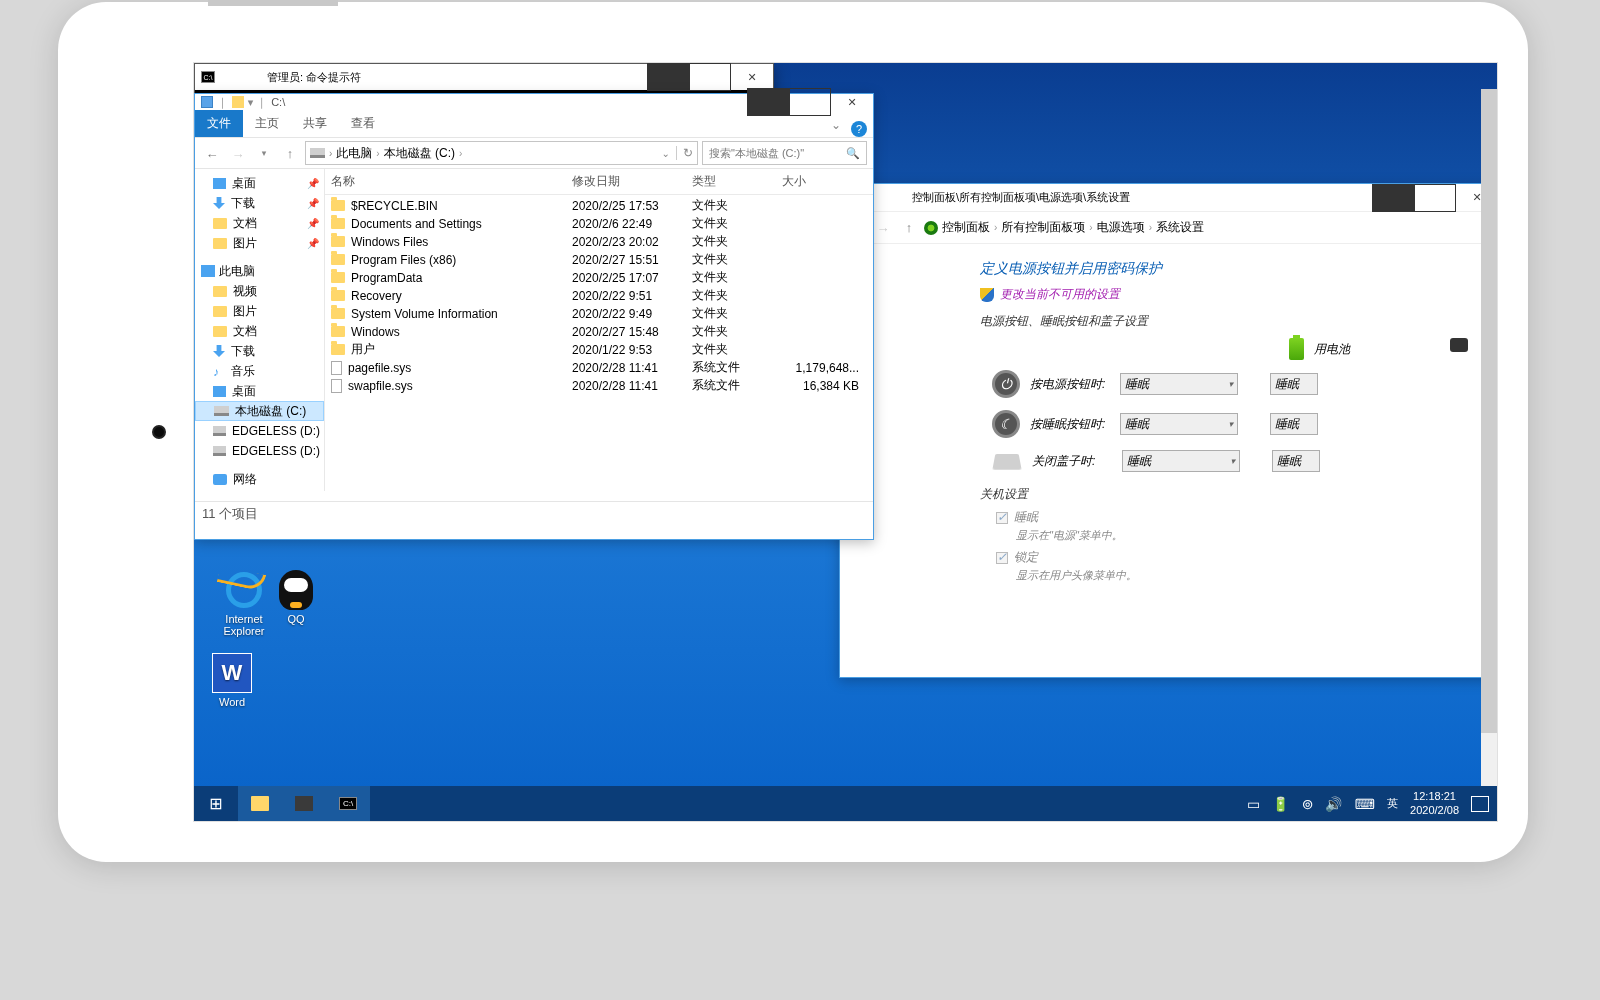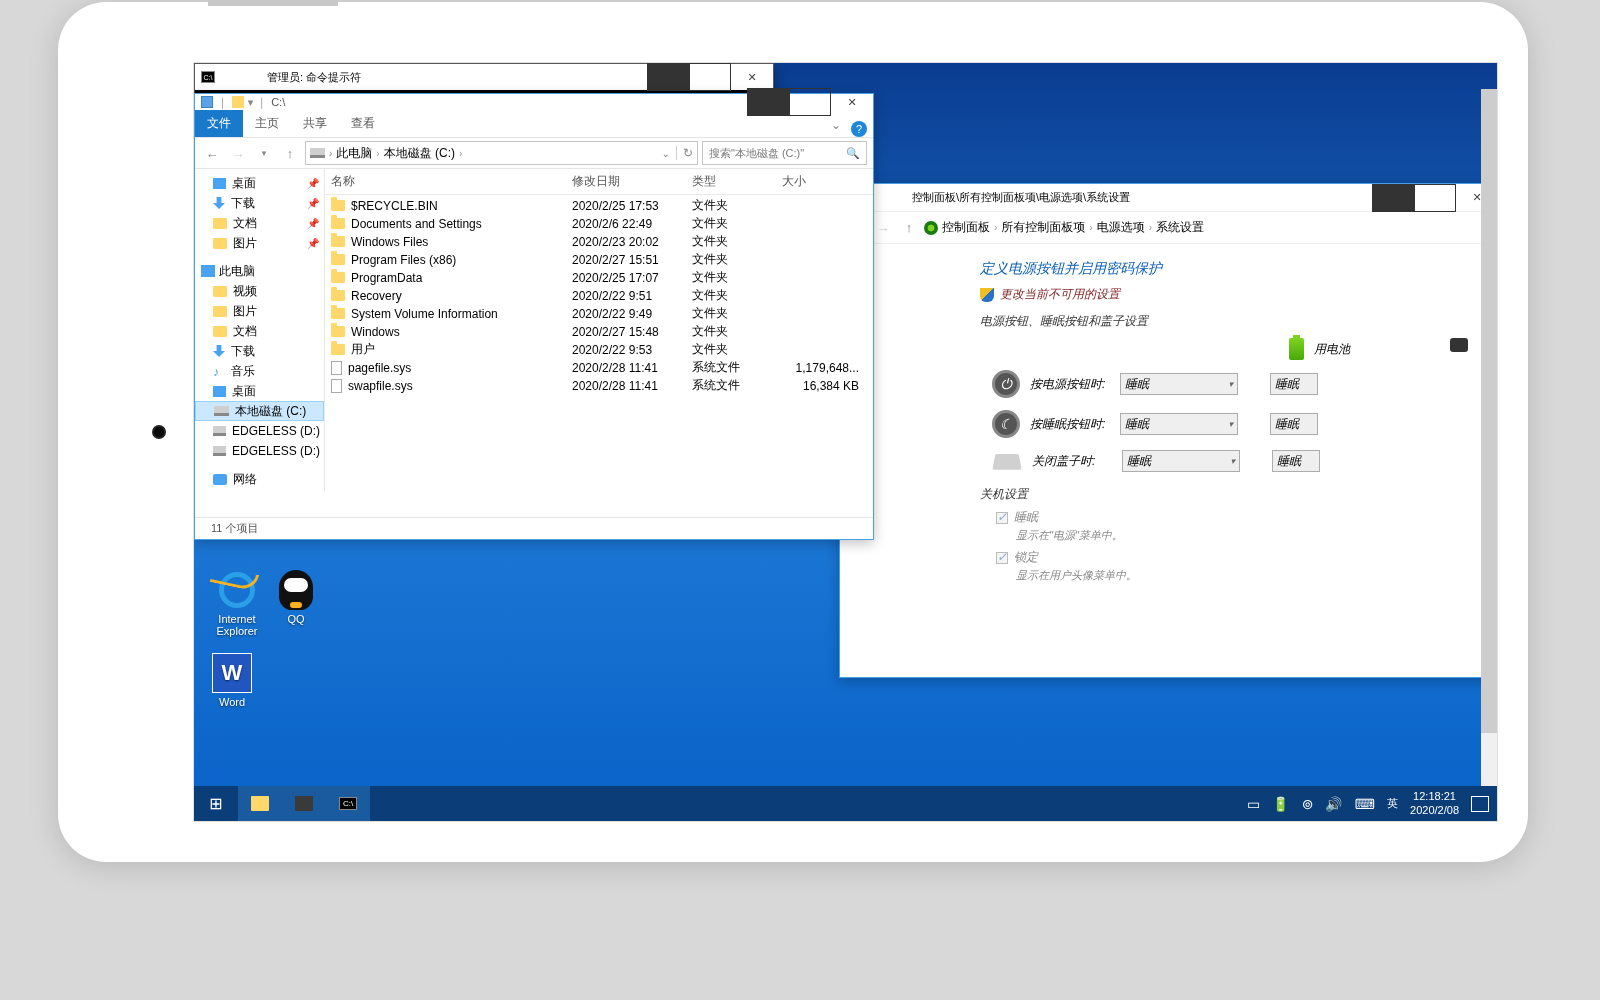--- a/index.html
+++ b/index.html
@@ -43,30 +43,30 @@
 .nf-drv{width:15px;height:10px;background:#cfcfcf;border-bottom:3px solid #888;}
 .nf-net{width:14px;height:11px;background:#4aa3f0;border-radius:2px;}
 .ex-list{flex:1;font-size:12px;}
 .ex-cols{display:grid;grid-template-columns:1fr 120px 90px 85px;padding:4px 6px;color:#555;border-bottom:1px solid #eaeaea;}
 .ex-row{display:grid;grid-template-columns:1fr 120px 90px 85px;padding:2px 6px;align-items:center;height:18px;}
 .ex-row .nm{display:flex;align-items:center;gap:6px;}
 .ex-row .sz{text-align:right;padding-right:8px;}
 .folder-ic{width:14px;height:11px;background:#ffd76a;border-radius:1px;position:relative;}
 .folder-ic::before{content:'';position:absolute;top:-3px;left:0;width:6px;height:3px;background:#ffd76a;border-radius:1px 1px 0 0;}
 .file-ic{width:11px;height:14px;background:#fff;border:1px solid #aaa;}
-.ex-status{position:absolute;bottom:0;left:0;right:0;height:22px;border-top:1px solid #e5e5e5;font-size:11px;padding:3px 16px;color:#555;}
+.ex-status{position:absolute;bottom:0;left:0;right:0;height:38px;border-top:1px solid #e5e5e5;font-size:13px;padding:3px 7px;color:#555;}
 
 
 #cpanel{left:645px;top:120px;width:660px;height:495px;background:#fff;}
 #cpanel .win-title{background:#fff;border-bottom:1px solid #eee;padding-left:6px;}
 .cp-addr{height:32px;display:flex;align-items:center;padding:0 6px;gap:4px;border-bottom:1px solid #eee;font-size:12px;}
 .cp-body{padding:16px 0 0 140px;font-size:12px;font-style:italic;}
 .cp-h{color:#0a5fb4;font-size:14px;margin-bottom:8px;}
 .cp-sub{color:#333;margin-bottom:8px;}
-.cp-link{color:#7f1d1d;display:flex;align-items:center;gap:6px;margin-bottom:10px;}
+.cp-link{color:#a21caf;display:flex;align-items:center;gap:6px;margin-bottom:10px;}
 .shield{width:14px;height:14px;background:linear-gradient(135deg,#f0c020 50%,#2a72c8 50%);border-radius:0 0 6px 6px;}
 .cp-sec-h{color:#333;margin:10px 0 8px;}
 .cp-col-h{display:flex;margin-bottom:10px;font-size:12px;justify-content:flex-end;gap:100px;padding-right:30px;}
 .batt{width:15px;height:22px;background:linear-gradient(#7ed321,#4aa80a);border-radius:2px;position:relative;}
 .batt::before{content:'';position:absolute;top:-3px;left:4px;width:7px;height:3px;background:#7ed321;}
 .plug{width:18px;height:14px;background:#333;border-radius:3px;}
 .cp-row{display:flex;align-items:center;gap:10px;margin-bottom:12px;padding-left:12px;}
 .cp-row-ic{width:28px;height:28px;border-radius:50%;background:#555;border:3px solid #888;display:flex;align-items:center;justify-content:center;color:#fff;font-size:14px;}
 .cp-sel{width:118px;height:22px;border:1px solid #adadad;background:#efefef;font-size:12px;padding:0 4px;display:flex;align-items:center;justify-content:space-between;}
 .cp-sel2{width:48px;height:22px;border:1px solid #adadad;background:#efefef;font-size:12px;padding:0 4px;display:flex;align-items:center;}
@@ -115,21 +115,21 @@
 </head>
 <body>
 
 <div class="tablet">
   <div class="tab-top"></div>
     <div class="tab-top2"></div>
   <div class="camera"></div>
   <div class="screen">
 
     <div id="desktop-icons">
-        <div class="dicon" style="left:13px;top:507px">
+        <div class="dicon" style="left:20px;top:507px">
           <div class="img">
             <div class="ie-ic"></div>
           </div>
           <div>Internet Explorer</div>
         </div>
         <div class="dicon" style="left:72px;top:507px">
           <div class="img">
             <div class="qq-ic"></div>
           </div>
           <div>QQ</div>
@@ -424,21 +424,21 @@
                 </span>
                 <span>2020/2/27 15:48</span>
                 <span>文件夹</span>
                 <span class="sz"></span>
               </div>
               <div class="ex-row">
                 <span class="nm">
                   <span class="folder-ic"></span>
                   <span>用户</span>
                 </span>
-                <span>2020/2/22 9:53</span>
+                <span>2020/1/22 9:53</span>
                 <span>文件夹</span>
                 <span class="sz"></span>
               </div>
               <div class="ex-row">
                 <span class="nm">
                   <span class="file-ic"></span>
                   <span>pagefile.sys</span>
                 </span>
                 <span>2020/2/28 11:41</span>
                 <span>系统文件</span>

